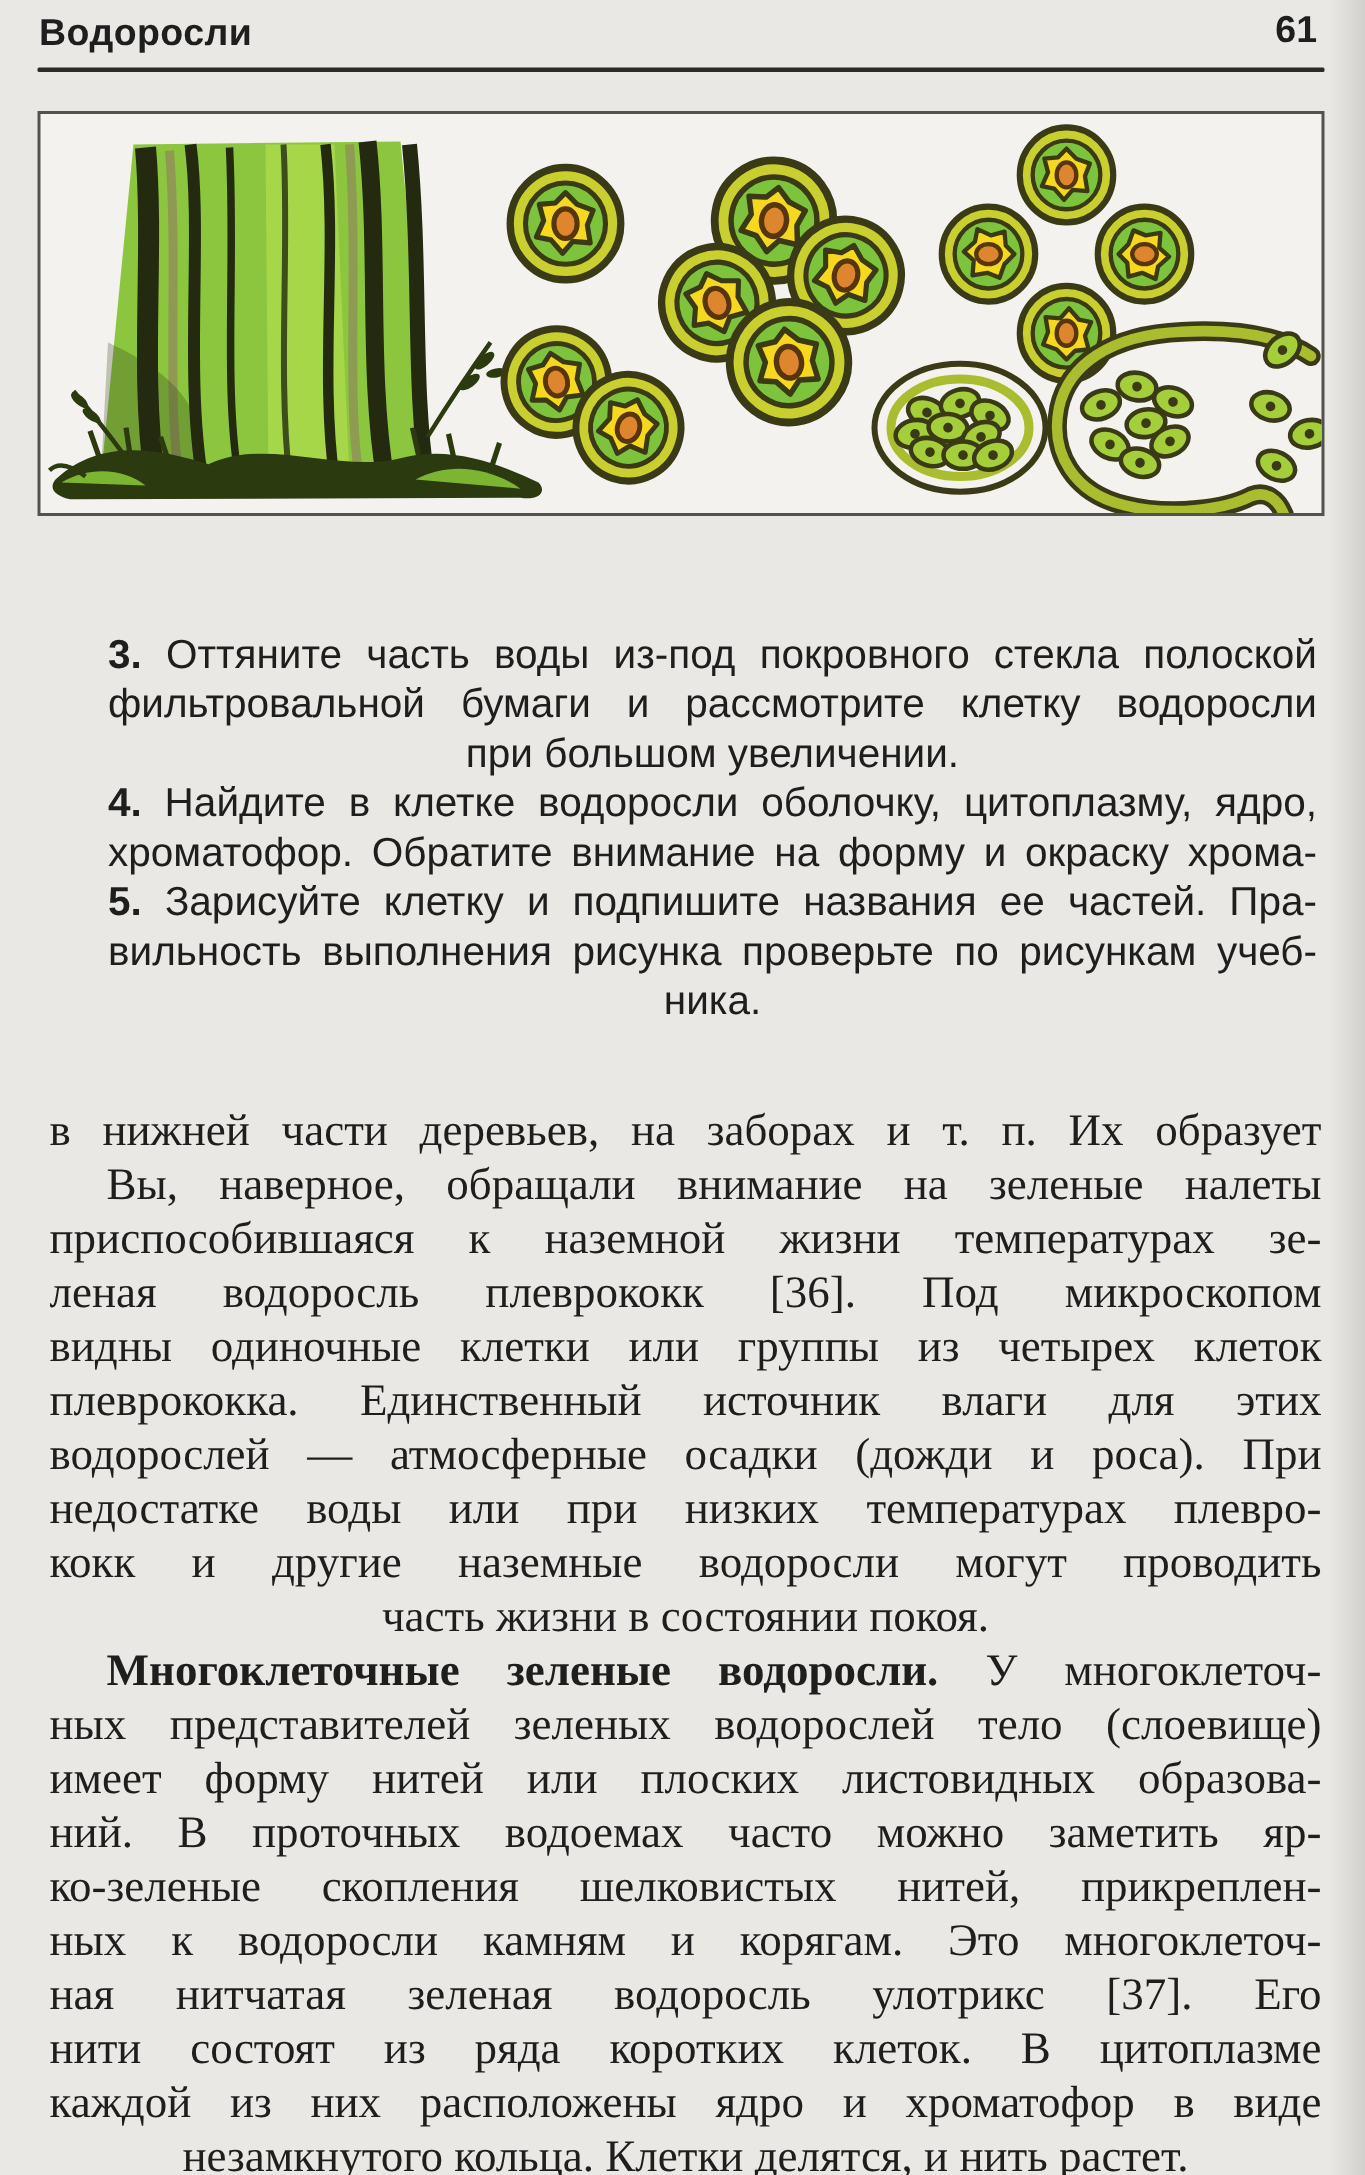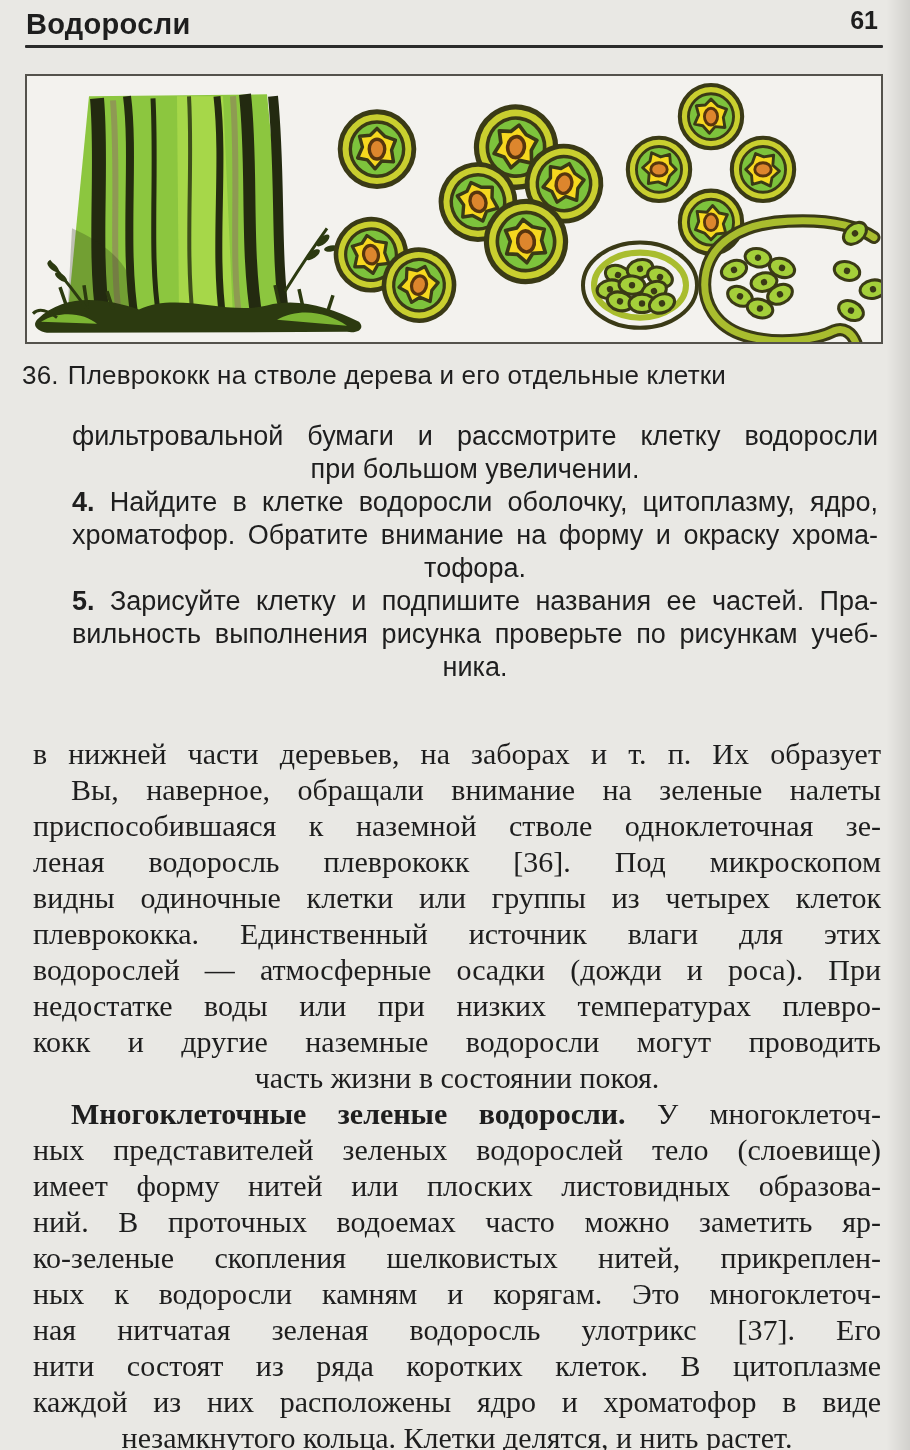--- a/index.html
+++ b/index.html
@@ -1,19 +1,19 @@
 <!DOCTYPE html>
 <html style="--page_bg: #e9e8e4; --figure_bg: #f3f2ee; --frame: #54524c; --rule: #2b2b2b; --ink_text: #1e1e1e; --outline: #3a3a16; --ring_yellow: #c9cf2f; --cell_green: #7dc33c; --center_yellow: #f6d81f; --nucleus_orange: #dd862d; --nucleus_outline: #57350e; --small_cell_green: #a4cf3a; --sac_green: #a9bd2e; --trunk_green: #8cc63f; --trunk_light: #a8d84a; --trunk_dark: #232a10; --trunk_olive: #8f9058; --grass_dark: #2c3a10; --grass_light: #7cb532;"><head>
 <meta charset="utf-8">
 <title>Водоросли — 61</title>
 <style>
   html,body{margin:0;padding:0;background:#d8d8d4;}
   .page{position:relative;width:910px;height:1450px;background:var(--page_bg,#e9e8e4);
         font-family:"Liberation Sans",sans-serif;color:var(--ink_text,#1e1e1e);overflow:hidden;}
-  .runhead{position:absolute;left:26px;top:8px;font-size:29px;font-weight:bold;letter-spacing:.3px;}
+  .runhead{position:absolute;left:26px;top:8px;font-size:25px;font-weight:bold;letter-spacing:.3px;}
   .pagenum{position:absolute;right:32px;top:6px;font-size:25px;font-weight:bold;}
   .rule{position:absolute;left:25px;top:45px;width:858px;height:3px;background:var(--rule,#2b2b2b);border-radius:1px;}
   .figure{position:absolute;left:25px;top:74px;width:854px;height:266px;
           border:2px solid var(--frame,#54524c);background:var(--figure_bg,#f3f2ee);box-sizing:content-box;}
   .figure svg{display:block;width:100%;height:100%;}
   .caption{position:absolute;left:22px;top:360px;width:862px;font-size:26px;letter-spacing:.2px;}
   .caption .num{margin-right:9px;}
   #lab-items{position:absolute;left:72px;top:420px;width:806px;font-size:27px;}
   #lab-items .tline{height:33px;line-height:33px;}
   #body-paragraphs{position:absolute;left:33px;top:736px;width:848px;
@@ -129,46 +129,43 @@
           <use href="#smallcell" transform="translate(-8,24) rotate(15)"></use>
         </g>
         <use href="#smallcell" transform="translate(828,155) rotate(-40)"></use>
         <use href="#smallcell" transform="translate(820,192) rotate(15)"></use>
         <use href="#smallcell" transform="translate(846,210) rotate(-10)"></use>
         <use href="#smallcell" transform="translate(824,231) rotate(25)"></use>
       </g>
     </svg>
   </figure>
 
-  <div class="caption">
-    <span class="num">36.</span><span>Плеврококк на стволе дерева и его отдельные клетки</span>
-  </div>
 
   <div id="lab-items">
       <div>
+        <div class="tline just"><span class="b">3.</span><span> Оттяните часть воды из-под покровного стекла полоской</span></div>
         <div class="tline just"><span>фильтровальной бумаги и рассмотрите клетку водоросли</span></div>
         <div class="tline"><span>при большом увеличении.</span></div>
       </div>
       <div>
         <div class="tline just"><span class="b">4.</span><span> Найдите в клетке водоросли оболочку, цитоплазму, ядро,</span></div>
         <div class="tline just"><span>хроматофор. Обратите внимание на форму и окраску хрома-</span></div>
-        <div class="tline"><span>тофора.</span></div>
       </div>
       <div>
         <div class="tline just"><span class="b">5.</span><span> Зарисуйте клетку и подпишите названия ее частей. Пра-</span></div>
         <div class="tline just"><span>вильность выполнения рисунка проверьте по рисункам учеб-</span></div>
         <div class="tline"><span>ника.</span></div>
       </div>
     </div>
 
   <div id="body-paragraphs">
       <div>
         <div class="tline just"><span>в нижней части деревьев, на заборах и т. п. Их образует</span></div>
         <div class="tline just ind"><span>Вы, наверное, обращали внимание на зеленые налеты</span></div>
-        <div class="tline just"><span>приспособившаяся к наземной стволе одноклеточная зе-</span></div>
+        <div class="tline just"><span>приспособившаяся к наземной жизни температурах зе-</span></div>
         <div class="tline just"><span>леная водоросль </span><span class="i">плеврококк [36].</span><span> Под микроскопом</span></div>
         <div class="tline just"><span>видны одиночные клетки или группы из четырех клеток</span></div>
         <div class="tline just"><span>плеврококка. Единственный источник влаги для этих</span></div>
         <div class="tline just"><span>водорослей — атмосферные осадки (дожди и роса). При</span></div>
         <div class="tline just"><span>недостатке воды или при низких температурах плевро-</span></div>
         <div class="tline just"><span>кокк и другие наземные водоросли могут проводить</span></div>
         <div class="tline"><span>часть жизни в состоянии покоя.</span></div>
       </div>
       <div>
         <div class="tline just ind"><span class="b">Многоклеточные зеленые водоросли.</span><span> У многоклеточ-</span></div>

